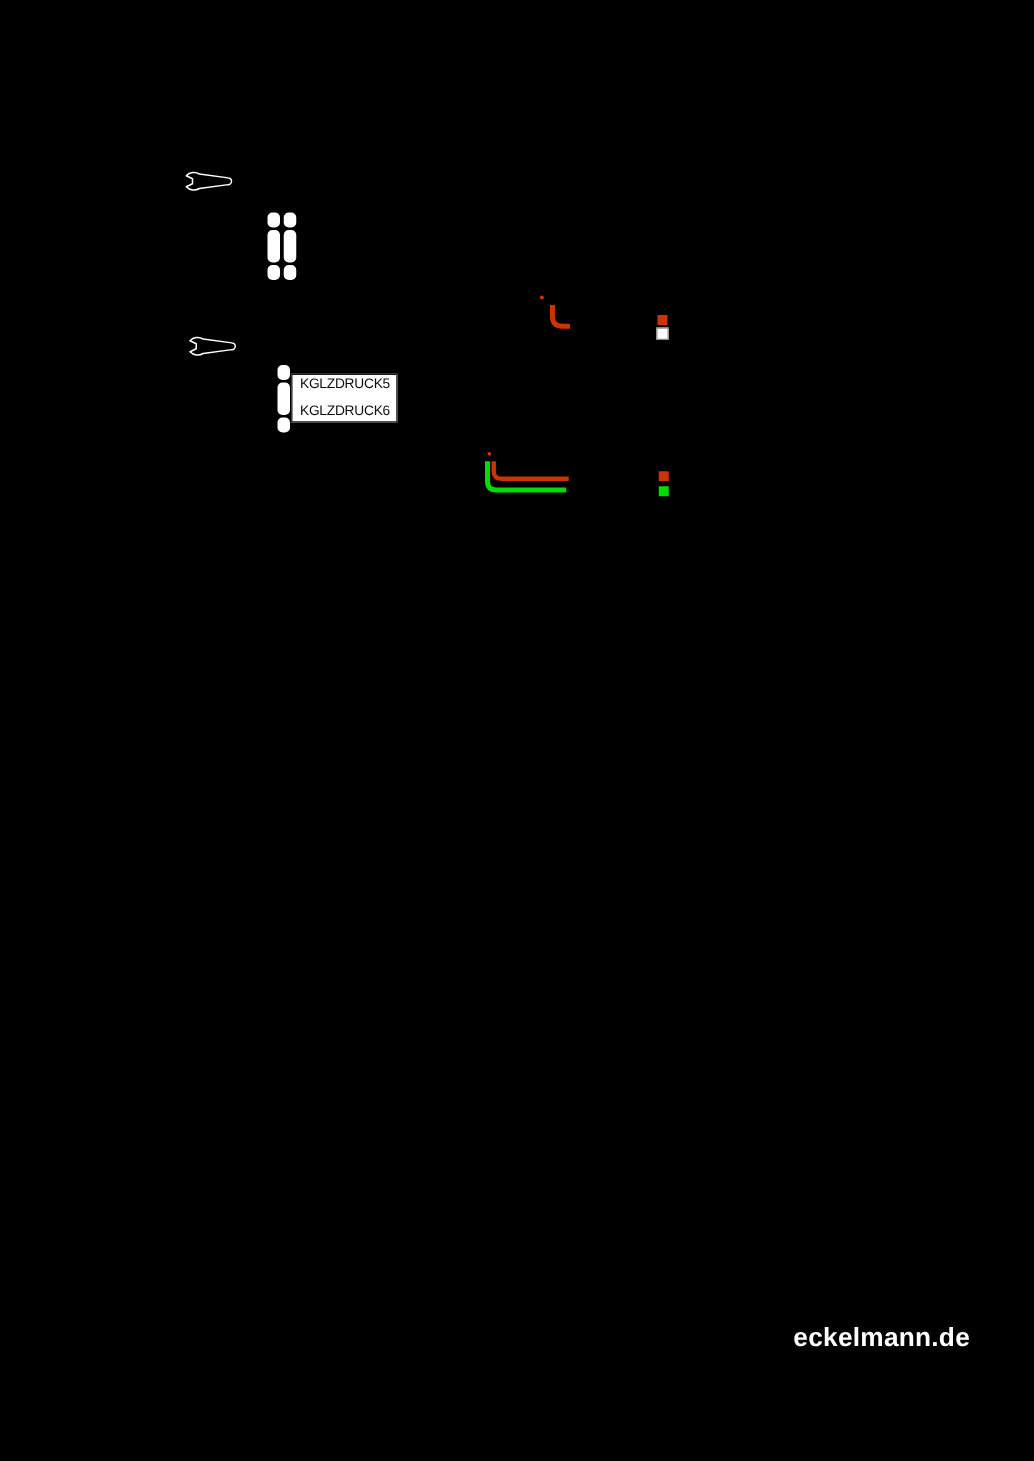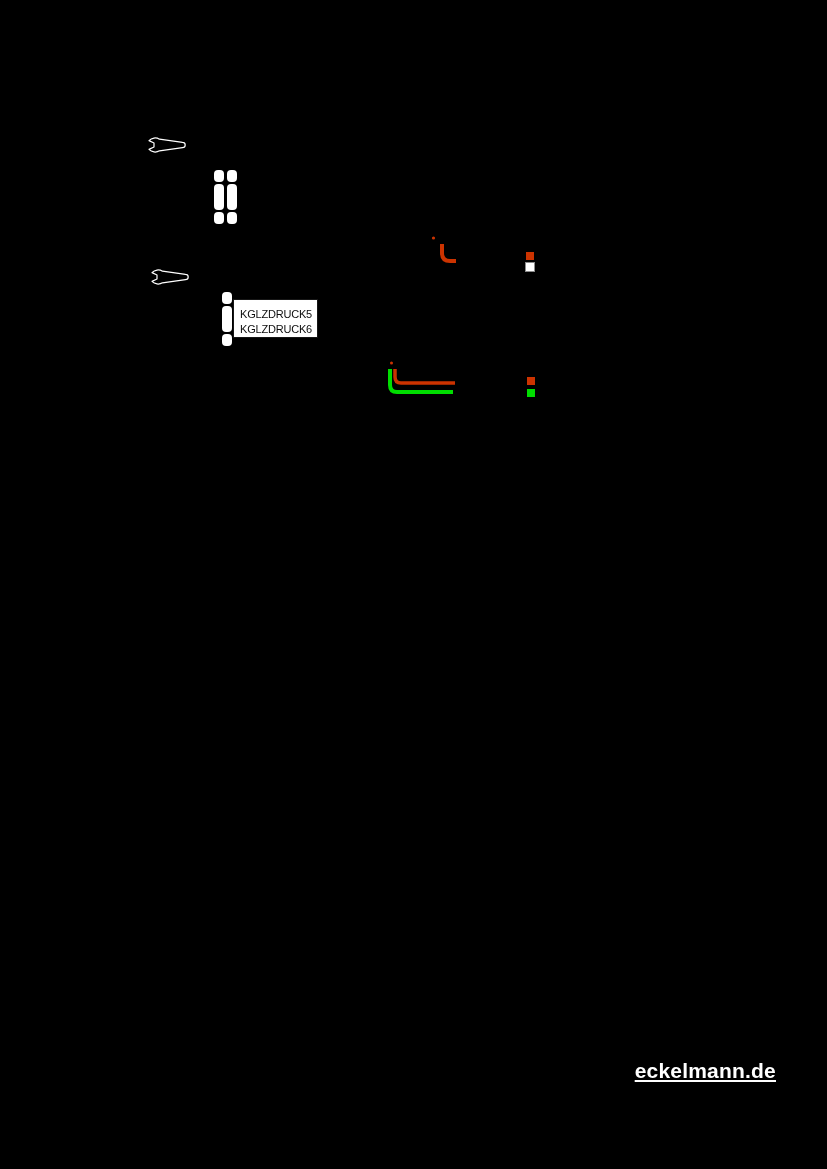--- a/index.html
+++ b/index.html
@@ -50,21 +50,21 @@
     position: absolute;
     left: 233px;
     top: 299px;
     width: 85px;
     height: 39px;
     background: #fff;
     border: 1.5px solid #161616;
     box-sizing: border-box;
     display: flex;
     flex-direction: column;
-    justify-content: flex-end;
+    justify-content: space-between;
     padding-left: 6px;
   }
   .label-box span {
     color: #0d0d0d;
     font-size: 11px;
     line-height: 15px;
     letter-spacing: -0.2px;
     white-space: nowrap;
   }
 
@@ -93,21 +93,20 @@
   
   .brand {
     position: absolute;
     right: 51px;
     top: 1059px;
     color: #fff;
     font-family: "Liberation Sans", sans-serif;
     font-weight: bold;
     font-size: 21px;
     letter-spacing: 0.2px;
-    text-decoration: underline;
   }
 </style>
 </head>
 <body>
 
 <div class="page">
 
   <div class="wrench wrench-1">
     <svg viewBox="0 0 41 18">
       <path d="M3,4.6 A8.4,8.4 0 0 1 13.5,3.2 L36.5,6.3 A2.6,2.6 0 0 1 36.5,11.7 L13.5,14.8 A8.4,8.4 0 0 1 3,13.4 L8,11 L8,7 Z"></path>

